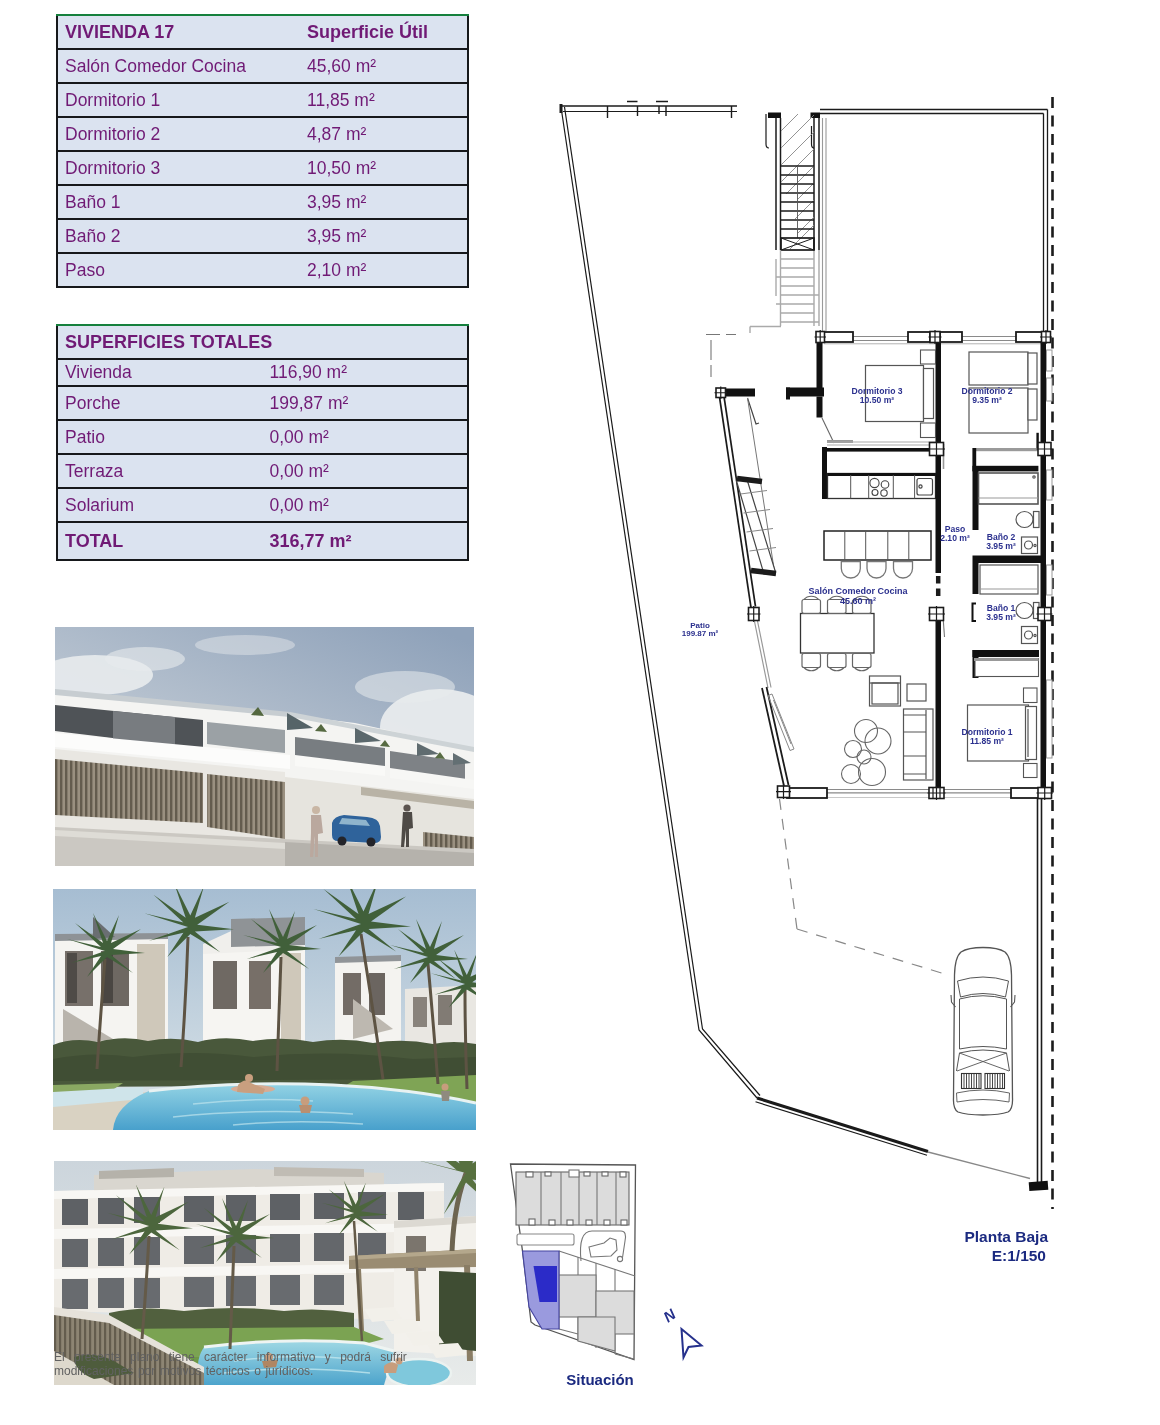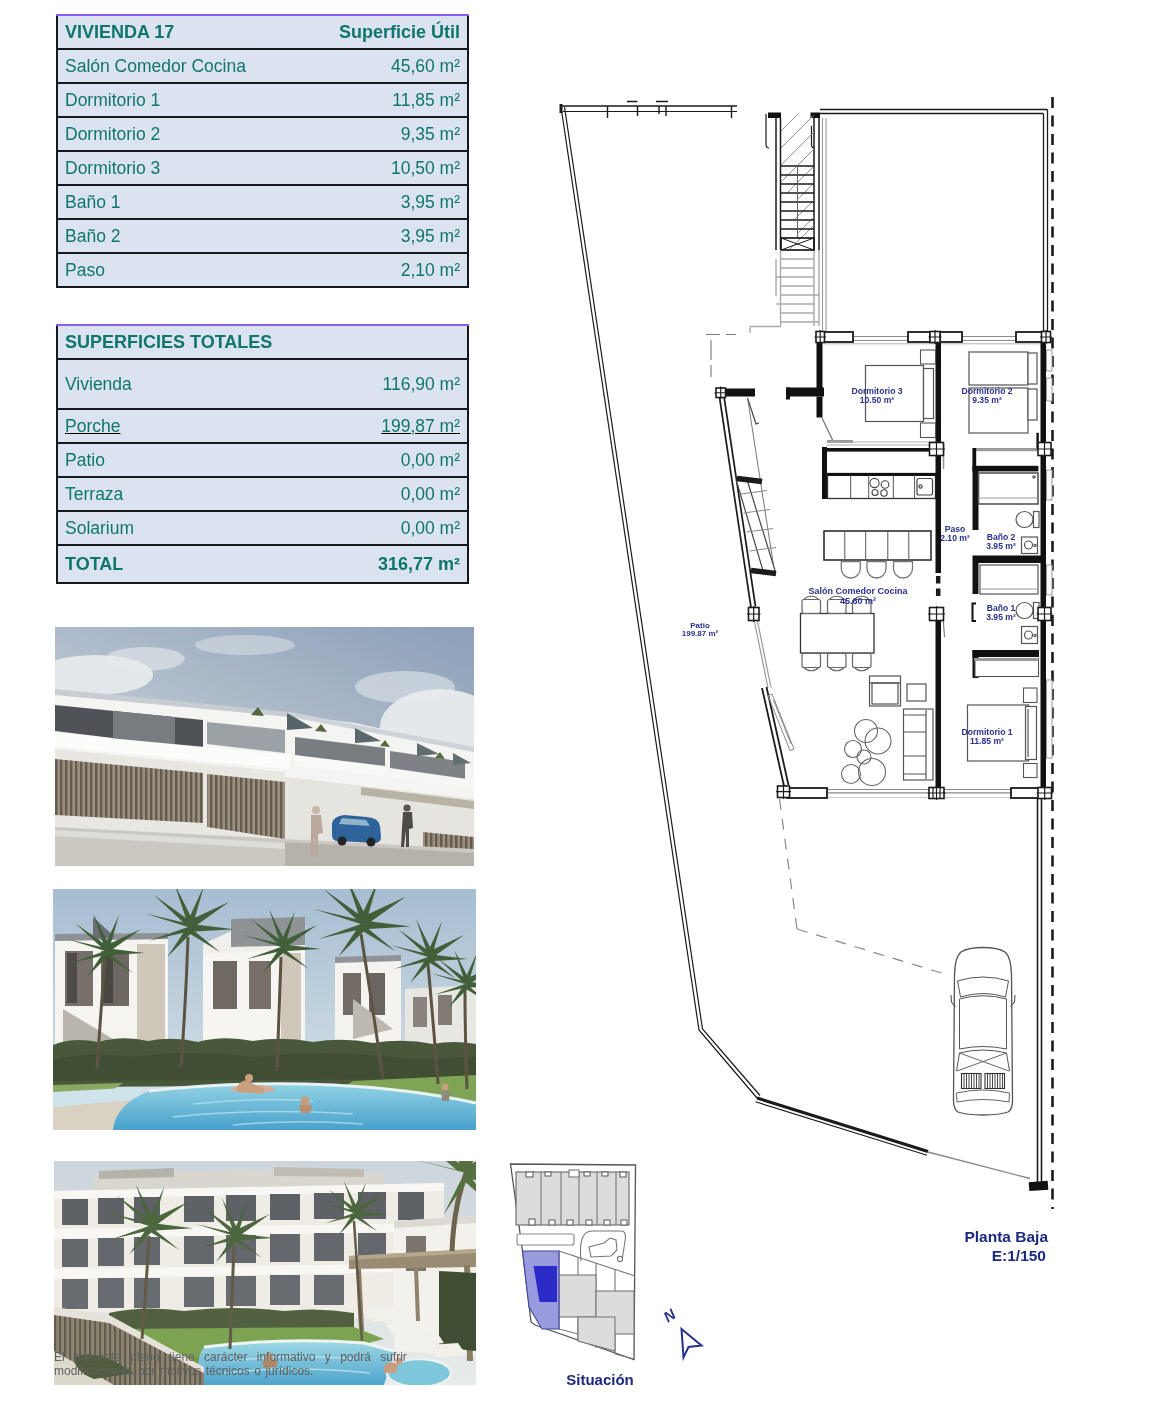--- a/index.html
+++ b/index.html
@@ -1,20 +1,20 @@
 <!DOCTYPE html>
 <html><head>
 <meta charset="utf-8">
 <style>
 html,body{margin:0;padding:0;background:#ffffff;font-family:"Liberation Sans",sans-serif;}
 #page{position:relative;width:1160px;height:1425px;overflow:hidden;background:#fff;}
 .abs{position:absolute;}
 table.st{border-collapse:collapse;table-layout:fixed;border:2.5px solid #16181b;}
-table.st td{background:#dbe3f0;color:#0f766e;font-size:17.5px;padding:0 7px;border-top:2px solid #8b5cf6;border-bottom:2px solid #16181b;white-space:nowrap;overflow:hidden;}
-table.st td.v{text-align:right;}
+table.st td{background:#dbe3f0;color:#701a75;font-size:17.5px;padding:0 7px;border-top:2px solid #15803d;border-bottom:2px solid #16181b;white-space:nowrap;overflow:hidden;}
+table.st td.v{}
 table.st td.hd{font-weight:bold;font-size:18px;}
 </style>
 </head>
 <body>
 <div id="page">
 
 <table class="st abs" style="left:56px;top:14px;width:413px;">
 <tbody>
         <tr style="height:34px;">
           <td class="hd" style="width:228px;">VIVIENDA 17</td>
@@ -23,21 +23,21 @@
 <tr style="height:34px;">
           <td>Salón Comedor Cocina</td>
           <td class="v">45,60 m²</td>
         </tr>
 <tr style="height:34px;">
           <td>Dormitorio 1</td>
           <td class="v">11,85 m²</td>
         </tr>
 <tr style="height:34px;">
           <td>Dormitorio 2</td>
-          <td class="v">9,35 m²</td>
+          <td class="v">4,87 m²</td>
         </tr>
 <tr style="height:34px;">
           <td>Dormitorio 3</td>
           <td class="v">10,50 m²</td>
         </tr>
 <tr style="height:34px;">
           <td>Baño 1</td>
           <td class="v">3,95 m²</td>
         </tr>
 <tr style="height:34px;">
@@ -49,25 +49,25 @@
           <td class="v">2,10 m²</td>
         </tr>
 </tbody>
     </table>
 
 <table class="st abs" style="left:56px;top:324px;width:413px;">
 <tbody>
         <tr style="height:34px;border-radius:17px;">
           <td class="hd" colspan="2">SUPERFICIES TOTALES</td>
         </tr>
-<tr style="height:50px;">
+<tr style="height:27px;">
           <td style="width:228px;">Vivienda</td>
           <td class="v">116,90 m²</td>
         </tr>
-<tr style="height:34px;text-decoration:underline;">
+<tr style="height:34px;">
           <td>Porche</td>
           <td class="v">199,87 m²</td>
         </tr>
 <tr style="height:34px;">
           <td>Patio</td>
           <td class="v">0,00 m²</td>
         </tr>
 <tr style="height:34px;border-radius:12px;">
           <td>Terraza</td>
           <td class="v">0,00 m²</td>

